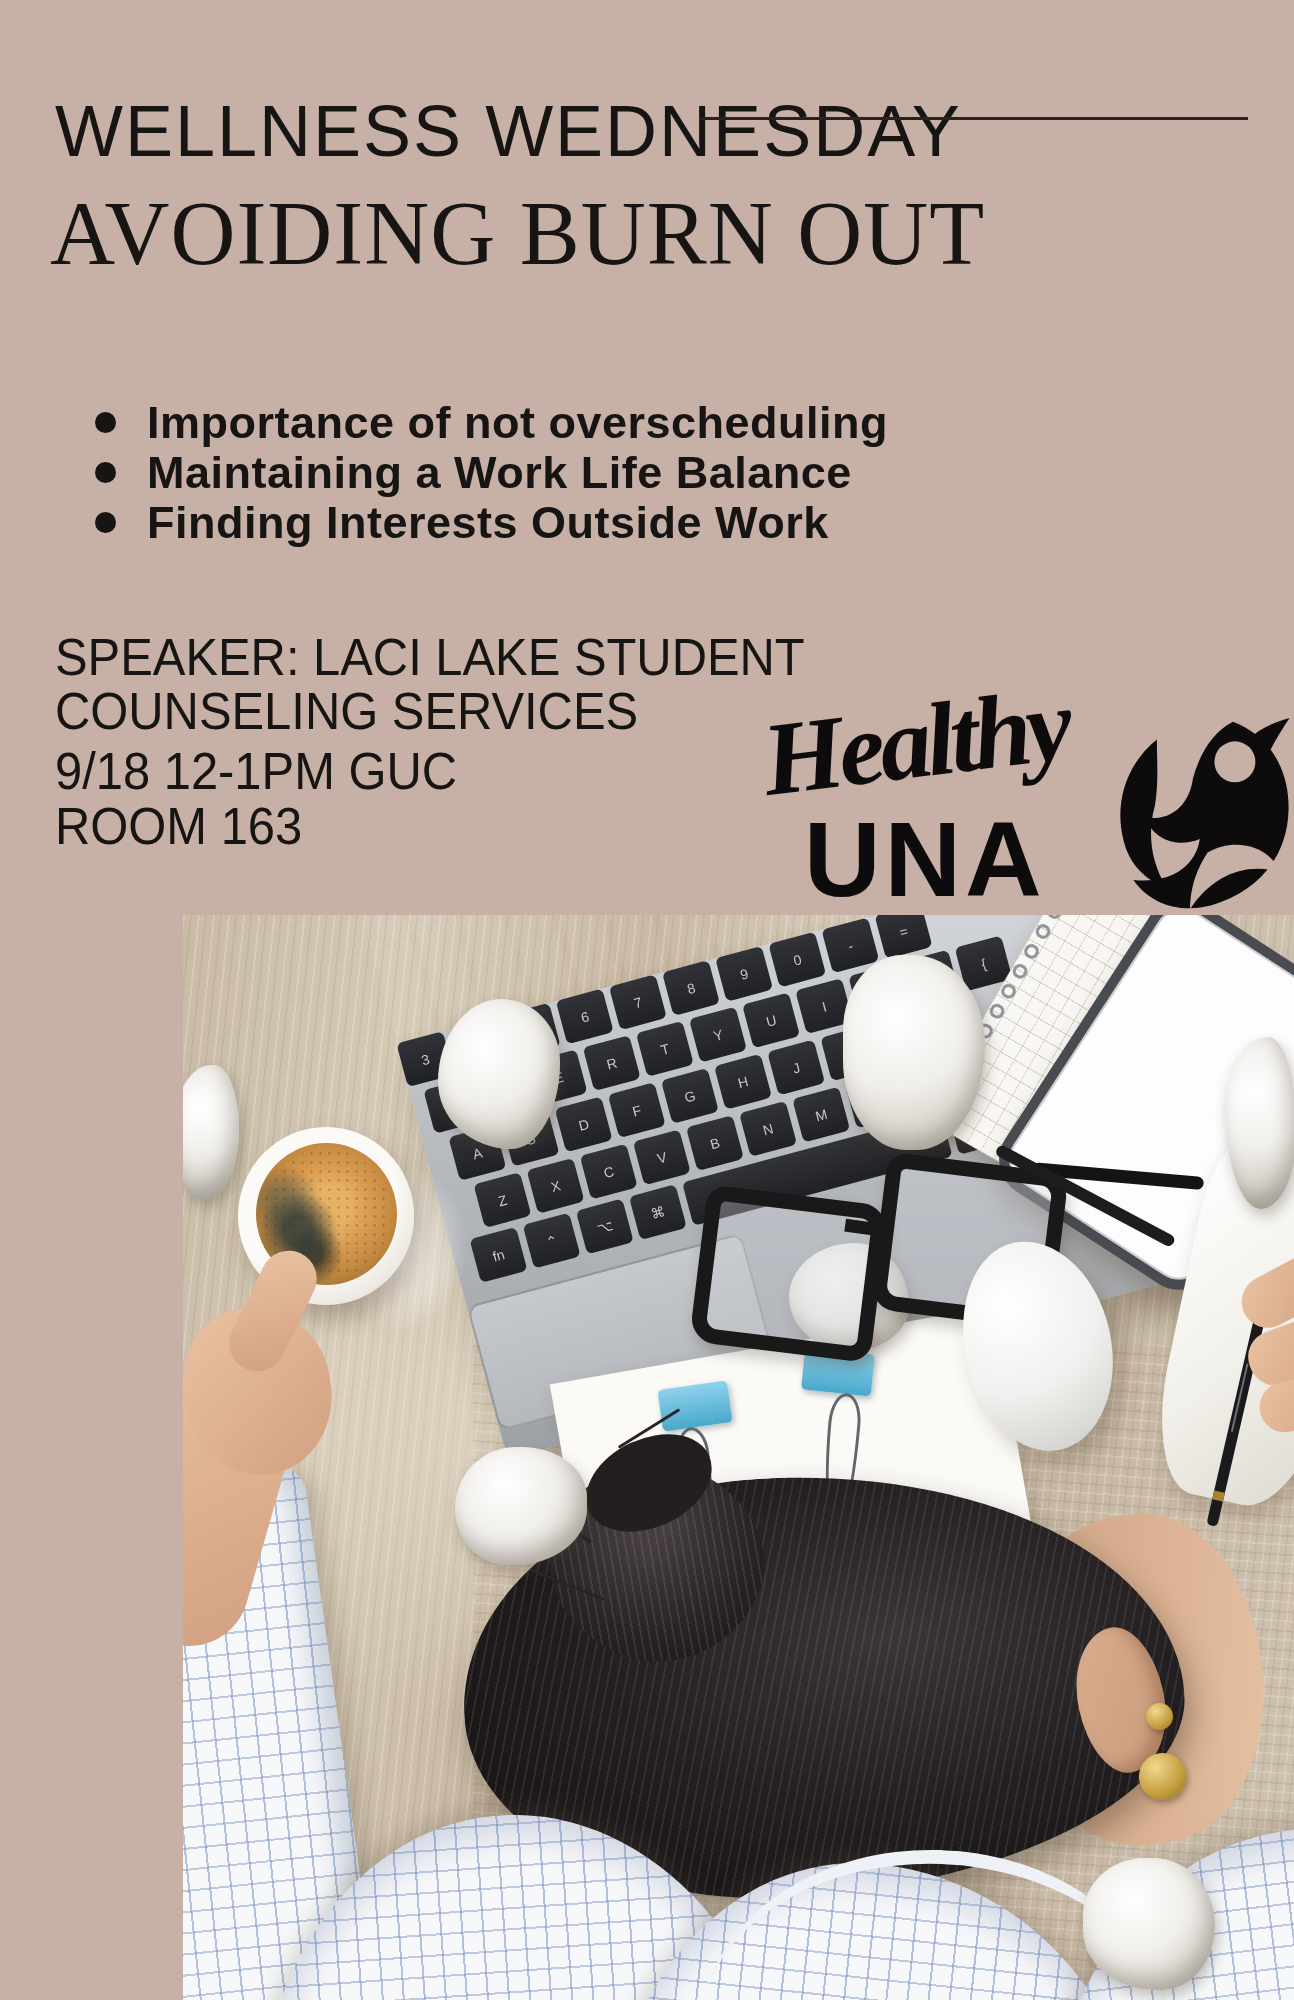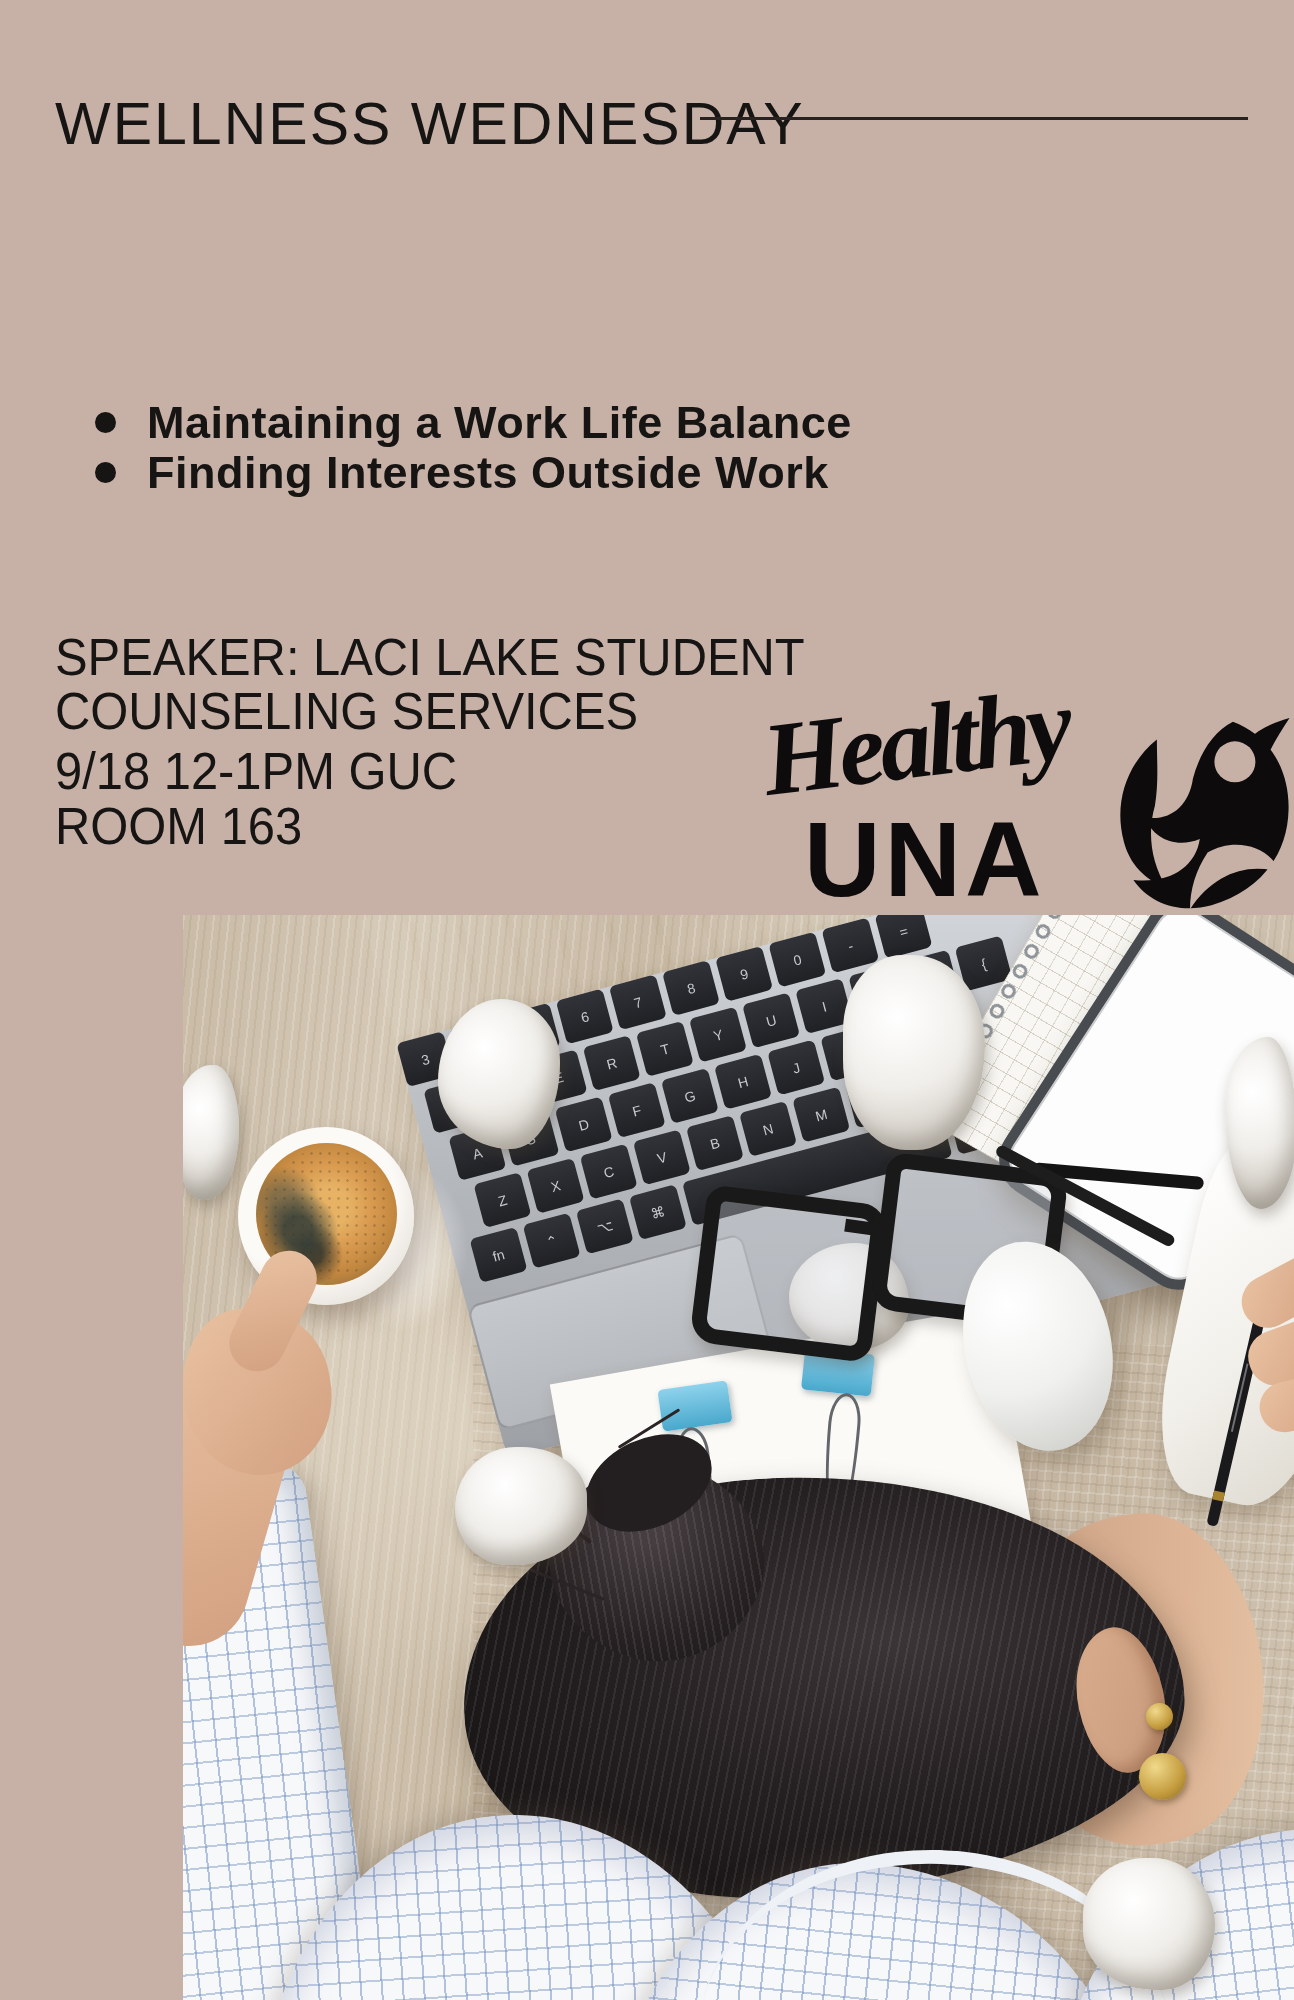--- a/index.html
+++ b/index.html
@@ -1,19 +1,19 @@
 <!DOCTYPE html>
 <html><head>
 <meta charset="utf-8">
 <style>
   html,body{margin:0;padding:0;}
   body{width:1294px;height:2000px;background:#c7b1a7;font-family:"Liberation Sans",sans-serif;color:#171513;position:relative;overflow:hidden;}
   .abs{position:absolute;}
   
-  .eyebrow{left:55px;top:90px;font-size:59px;letter-spacing:2px;white-space:nowrap;}
+  .eyebrow{left:55px;top:90px;font-size:72px;letter-spacing:2px;white-space:nowrap;}
   .rule{left:700px;top:117px;width:548px;height:3px;background:#282220;}
   .title{left:50px;top:192px;margin:0;font-family:"Liberation Serif","DejaVu Serif",serif;font-weight:normal;font-size:90px;line-height:84px;letter-spacing:1px;white-space:nowrap;}
   .title span{display:block;}
   .bullets{left:147px;top:398px;margin:0;padding:0;list-style:none;}
   .bullets li{position:relative;font-size:45px;font-weight:bold;line-height:50px;white-space:nowrap;letter-spacing:.5px;}
   .bullets li::before{content:"";position:absolute;left:-52px;top:14px;width:21px;height:21px;border-radius:50%;background:#171513;}
   .speaker{left:55px;top:630px;font-size:52px;line-height:54px;transform:scaleX(.94);transform-origin:left top;white-space:nowrap;}
   .event{left:55px;top:744px;font-size:52px;line-height:55px;transform:scaleX(.94);transform-origin:left top;white-space:nowrap;}
   
   .logo-script{left:762px;top:682px;font-family:"Liberation Serif","DejaVu Serif",serif;font-style:italic;font-weight:bold;font-size:104px;letter-spacing:-5px;transform:rotate(-7deg);color:#0d0b0c;white-space:nowrap;}
@@ -111,23 +111,25 @@
   .f2{left:1064px;top:406px;width:108px;height:55px;transform:rotate(-20deg);}
   .f3{left:1076px;top:462px;width:96px;height:50px;transform:rotate(-13deg);}
 </style>
 </head>
 <body>
 
 <div class="eyebrow abs">WELLNESS WEDNESDAY</div>
 <div class="rule abs"></div>
 
 <h1 class="title abs">
+  <span>AVOIDING BURN OUT</span>
 </h1>
 
 <ul class="bullets abs">
+  <li>Importance of not overscheduling</li>
   <li>Maintaining a Work Life Balance</li>
   <li>Finding Interests Outside Work</li>
 </ul>
 
 <div class="speaker abs">
   <div>SPEAKER: LACI LAKE STUDENT</div>
   <div>COUNSELING SERVICES</div>
 </div>
 
 <div class="event abs">

